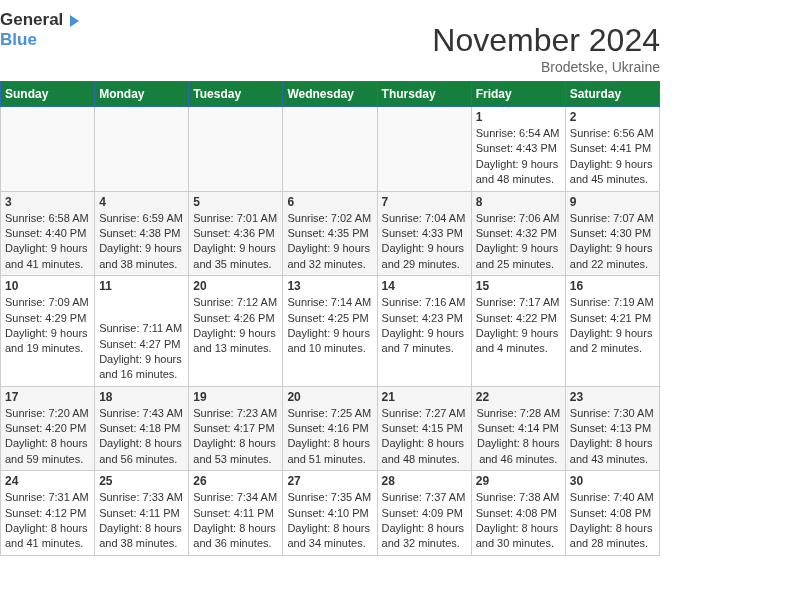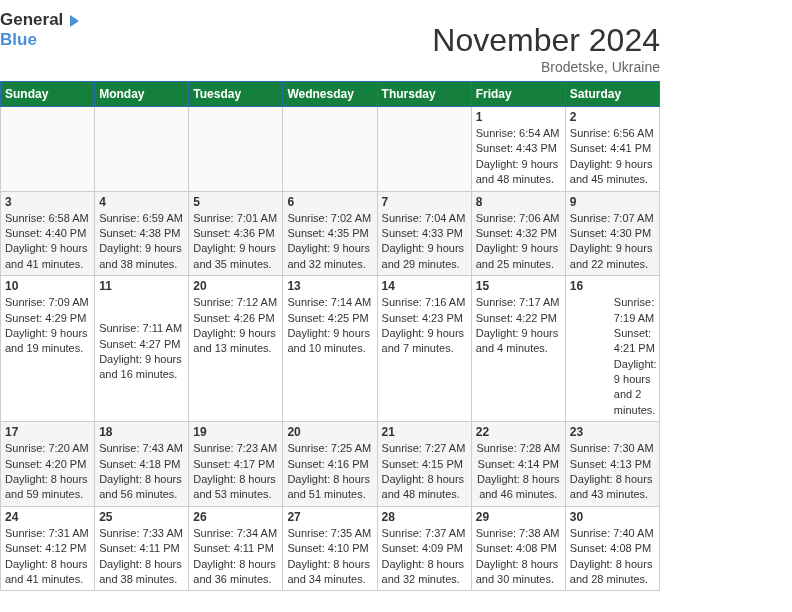--- a/index.html
+++ b/index.html
@@ -163,21 +163,21 @@
           </td>
           <td>
             <span class="day-num">15</span>
             <div class="day-info" style="white-space: pre-line;">Sunrise: 7:17 AM
 Sunset: 4:22 PM
 Daylight: 9 hours
 and 4 minutes.</div>
           </td>
           <td>
             <span class="day-num">16</span>
-            <div class="day-info" style="white-space: pre-line; margin-left: 44px;">Sunrise: 7:19 AM
+            <div class="day-info" style="white-space: pre-line;">Sunrise: 7:19 AM
 Sunset: 4:21 PM
 Daylight: 9 hours
 and 2 minutes.</div>
           </td>
         </tr>
         <tr>
           <td>
             <span class="day-num">17</span>
             <div class="day-info" style="white-space: pre-line;">Sunrise: 7:20 AM
 Sunset: 4:20 PM

